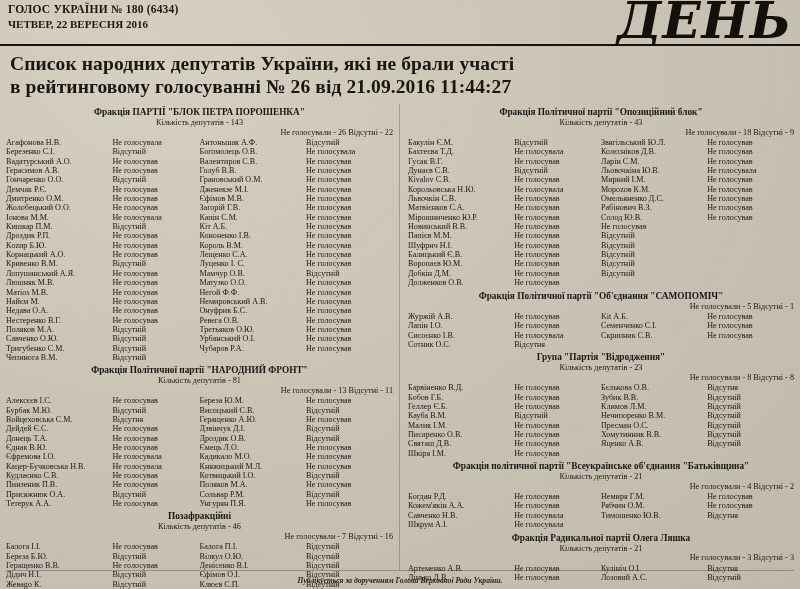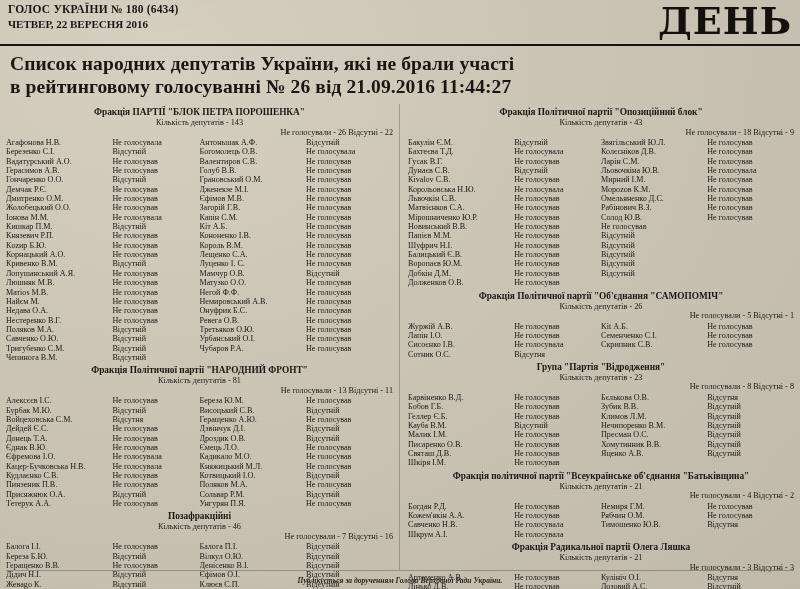--- a/index.html
+++ b/index.html
@@ -24,22 +24,23 @@
   
   .masthead{
     position:relative;height:46px;border-bottom:2px solid #17140f;
     padding:3px 16px 0 8px;box-sizing:border-box;
   }
   .mh-line1{font-weight:bold;font-size:11.5px;letter-spacing:.2px;}
   .mh-line2{font-weight:bold;font-size:11px;margin-top:3px;}
   .mh-brand{
     position:absolute;right:8px;top:0px;
     font-family:"DejaVu Serif",serif;
-    font-weight:bold;font-size:38px;letter-spacing:1px;line-height:42px;
+    font-weight:bold;font-size:50px;letter-spacing:1px;line-height:42px;
     color:#14110d;
+    font-style:italic;
   }
   
   .headline{
     padding:6px 10px 2px 10px;
     font-weight:bold;font-size:19.5px;line-height:23px;
     letter-spacing:.1px;
   }
   .headline .l2{display:block;}
   
   .cols{
@@ -138,21 +139,21 @@
               </div>
               <div class="row">
                 <span class="nm">Іонова М.М.</span>
                 <span class="st">Не голосувала</span>
               </div>
               <div class="row">
                 <span class="nm">Кишкар П.М.</span>
                 <span class="st">Відсутній</span>
               </div>
               <div class="row">
-                <span class="nm">Князевич Р.П.</span>
+                <span class="nm">Дроздик Р.П.</span>
                 <span class="st">Не голосував</span>
               </div>
               <div class="row">
                 <span class="nm">Кozир Б.Ю.</span>
                 <span class="st">Не голосував</span>
               </div>
               <div class="row">
                 <span class="nm">Корнацький А.О.</span>
                 <span class="st">Не голосував</span>
               </div>
@@ -587,21 +588,20 @@
               </div>
               <div class="row">
                 <span class="nm">Відсутній</span>
                 <span class="st"></span>
               </div>
             </div>
           </div>
         </div>
         <div class="blk">
           <div class="sect-title">Фракція Політичної партії "Об'єднання "САМОПОМІЧ"</div>
-          <div class="sect-sub">Кількість депутатів - 26</div>
           <div class="sect-sub2">Не голосували - 5 Відсутні - 1</div>
           <div class="grid4">
             <div class="colpair">
               <div class="row">
                 <span class="nm">Журжій А.В.</span>
                 <span class="st">Не голосував</span>
               </div>
               <div class="row">
                 <span class="nm">Лапін І.О.</span>
                 <span class="st">Не голосував</span>

